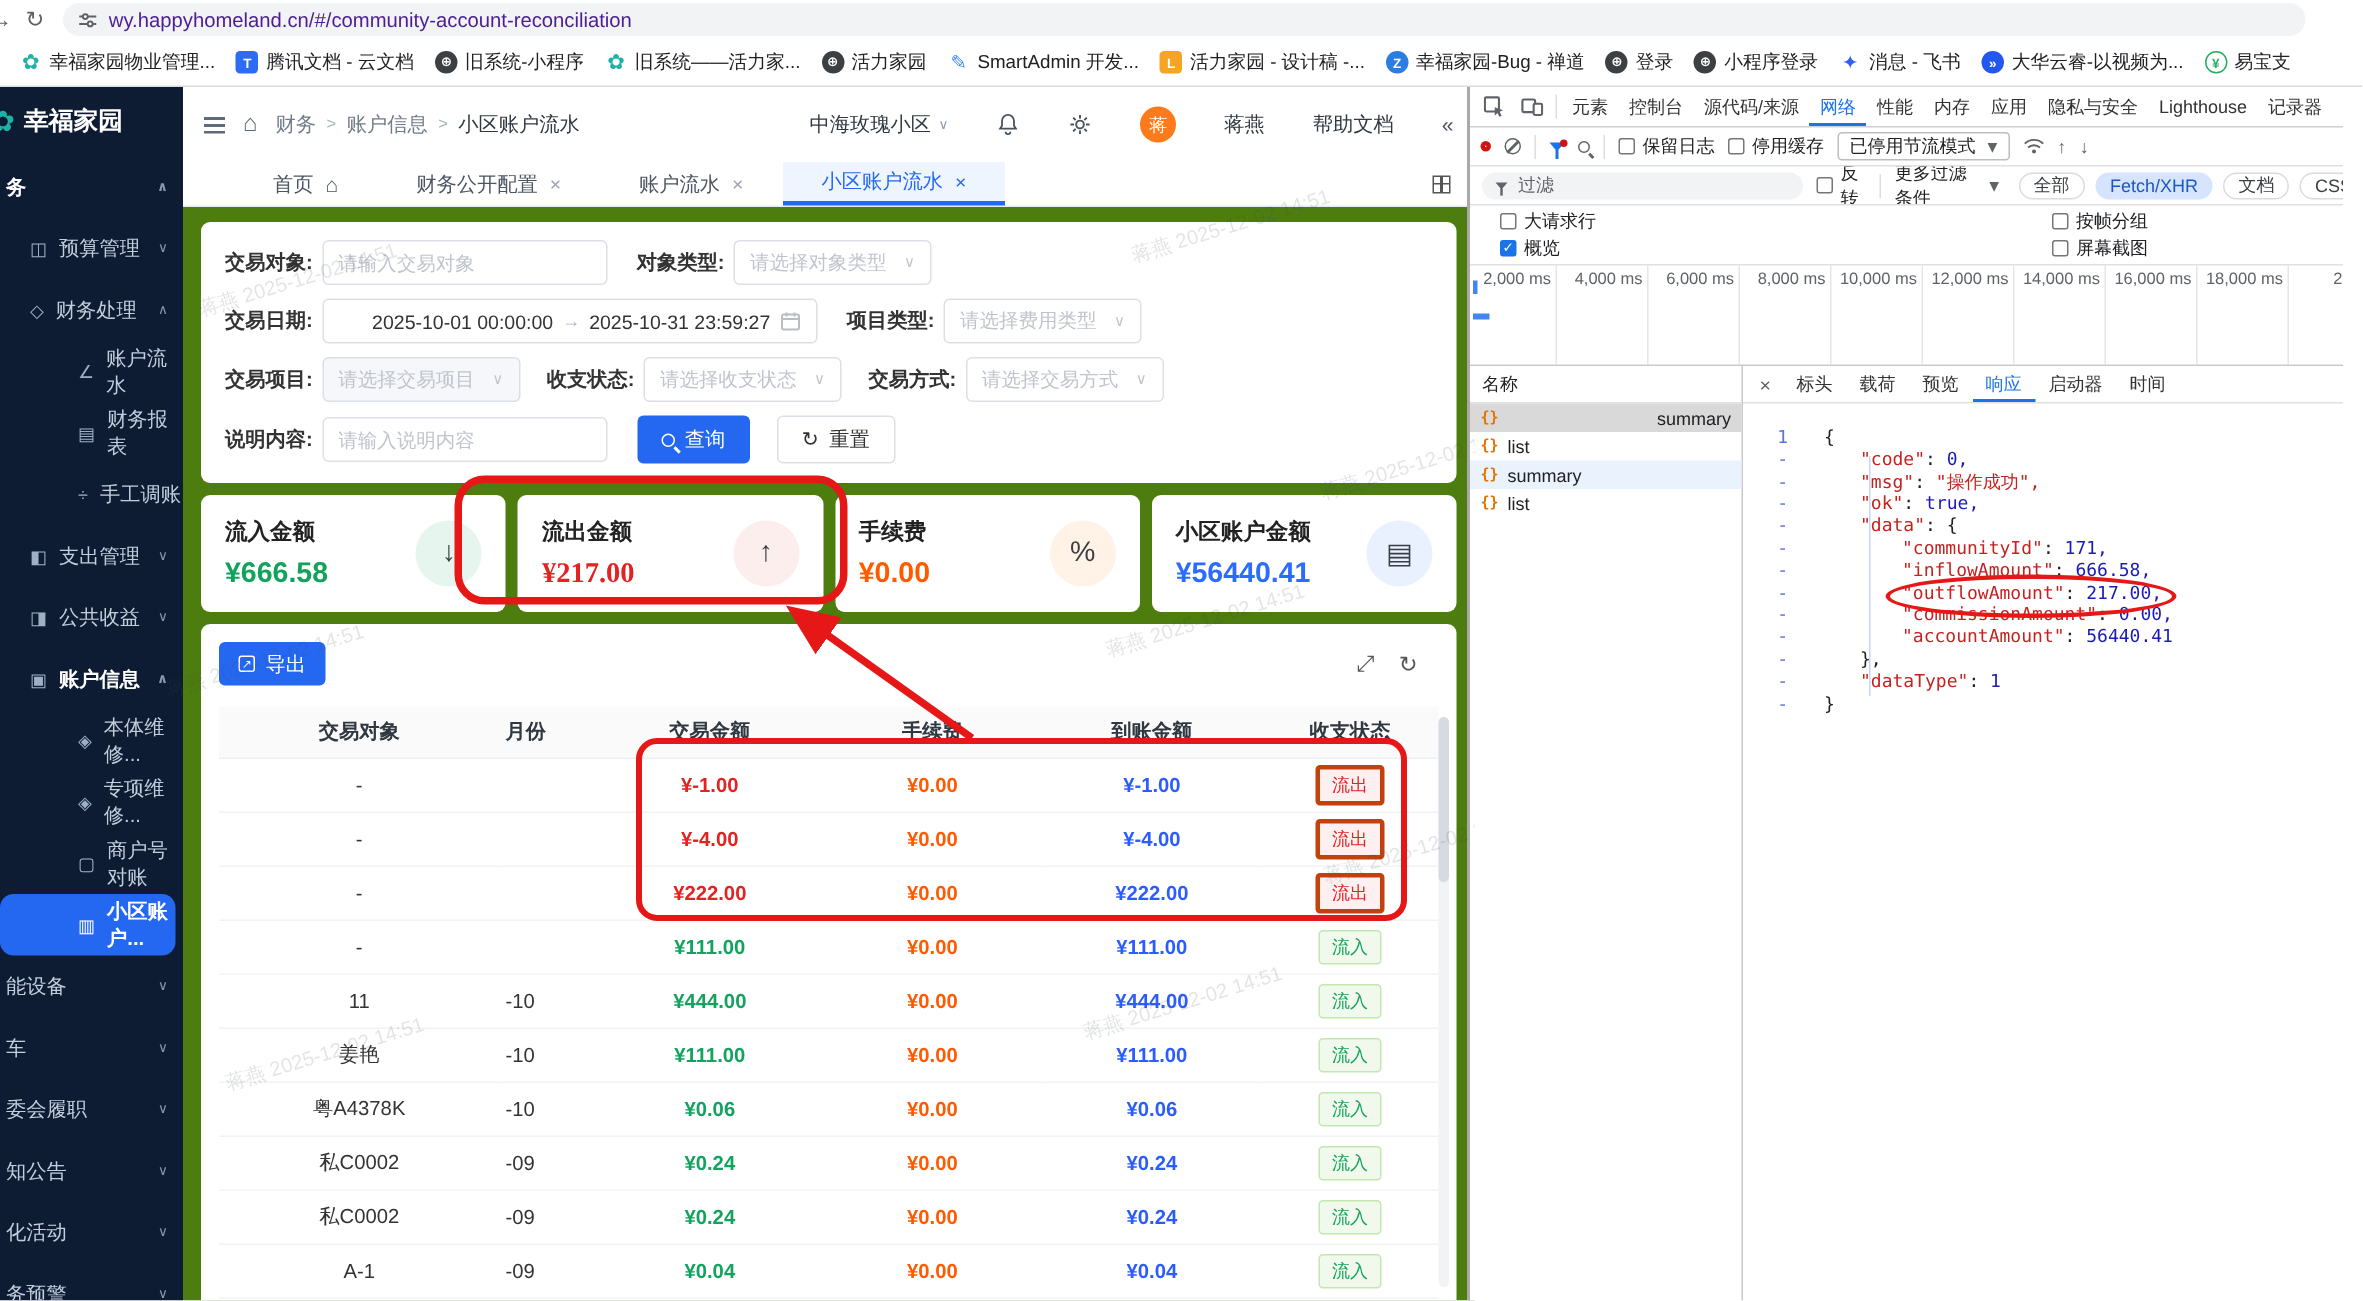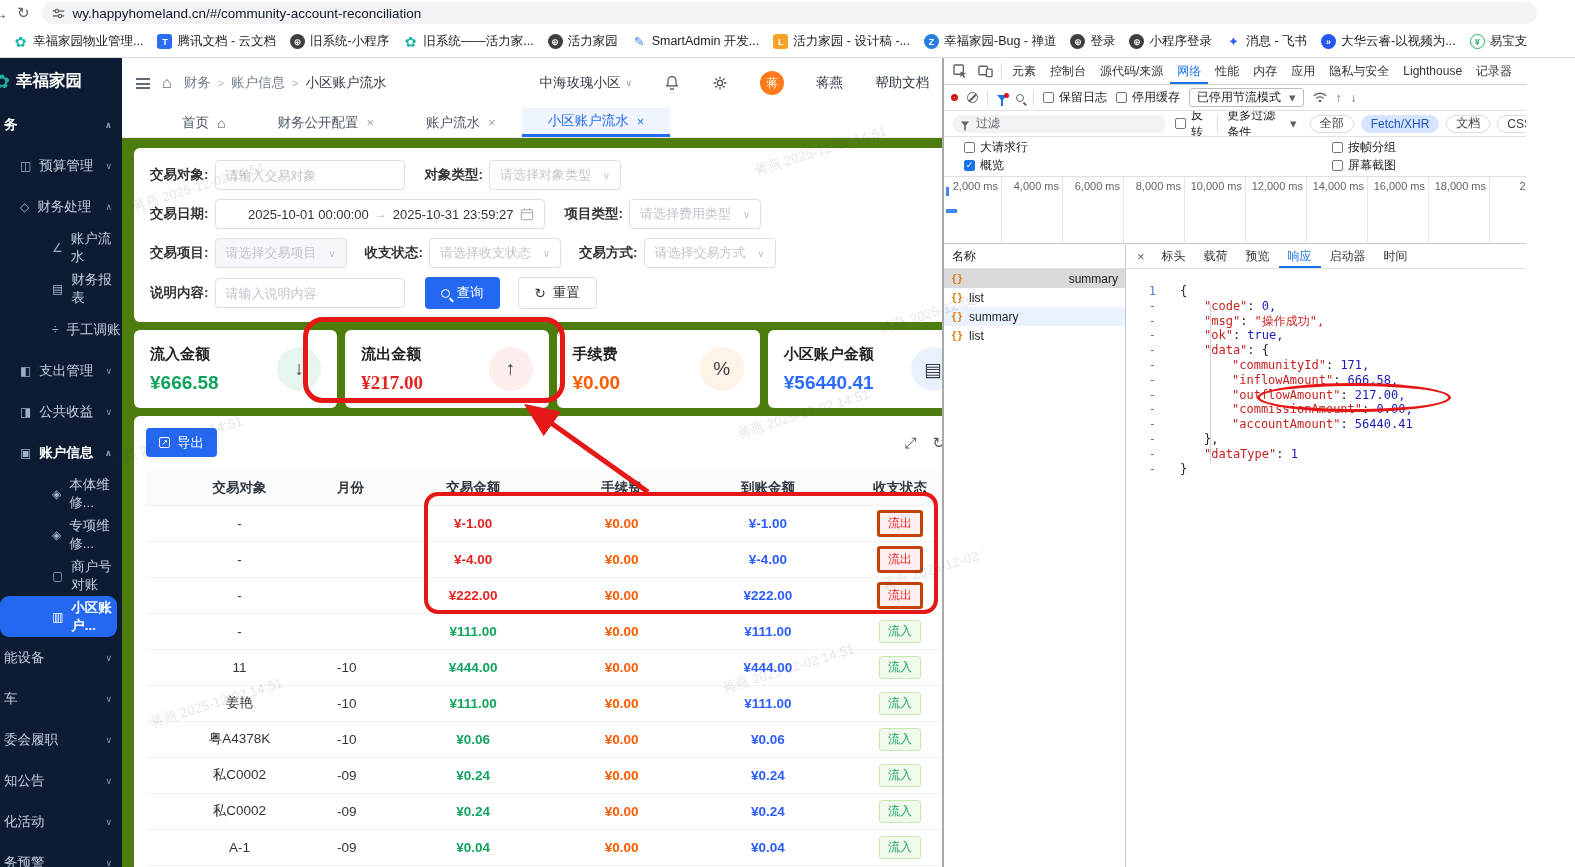--- a/index.html
+++ b/index.html
@@ -3,21 +3,21 @@
 <meta charset="utf-8">
 <style>
 *{box-sizing:border-box;margin:0;padding:0}
 body{width:1575px;height:867px;overflow:hidden;position:relative;background:#fff;
 font-family:"Liberation Sans","DejaVu Sans",sans-serif;color:#333}
 
 .browser-top{position:absolute;left:0;top:0;width:1575px;height:26px;background:#fff;display:flex;align-items:center}
 .nav-ico{color:#5f6368;font-size:15px;margin-left:9px}
 .cut-arrow{margin-left:-7px}
 .addr-pill{margin-left:12px;height:22px;flex:1;max-width:1495px;background:#f1f3f4;border-radius:11px;display:flex;align-items:center;padding:0 10px;gap:8px}
-.addr-url{font-size:13.5px;color:#0f172a}
+.addr-url{font-size:13.5px;color:#4c1d95}
 .bookmarks{position:absolute;left:0;top:26px;width:1575px;height:32px;background:#fff;border-bottom:1px solid #dadce0;display:flex;align-items:center;padding:0 6px;overflow:hidden;white-space:nowrap}
 .bm{display:flex;align-items:center;gap:5px;padding:3px 7px;border-radius:6px;flex:none}
 .bm-l{font-size:12.5px;color:#202124}
 .fav{width:15px;height:15px;border-radius:3px;font-size:9px;display:flex;align-items:center;justify-content:center;flex:none;font-weight:bold}
 .flower-teal{color:#1fb3a7;font-size:14px}
 .doc-blue{background:#2a6df4;color:#fff}
 .globe-dark{background:#3c4043;color:#fff;border-radius:50%}
 .pen-blue{color:#4285f4;font-size:13px}
 .square-orange{background:#f7a325;color:#fff}
 .circle-blue{background:#2a7de1;color:#fff;border-radius:50%}
@@ -102,21 +102,21 @@
 .recv{color:#2b5cff;font-weight:600}
 .badge{display:inline-block;padding:2px 8px;border-radius:3px;font-size:12px}
 .b-out{color:#e32222;background:#fef0f0;border:3px solid #c2410c}
 .b-in{color:#12a35f;background:#f0f9eb;border:1px solid #c2e7b0}
 .tbl-scroll{position:absolute;right:5px;top:62px;width:7px;height:380px;background:#f2f3f5;border-radius:4px}
 .tbl-thumb{width:7px;height:110px;background:#d6dbe3;border-radius:4px}
 
 .wm-layer{position:absolute;left:0;top:58px;width:983px;height:809px;pointer-events:none;overflow:hidden;z-index:5}
 .wm{position:absolute;color:rgba(70,75,85,0.15);font-size:13.5px;transform:rotate(-17deg);white-space:nowrap}
 
-.devtools{position:absolute;left:942px;top:58px;width:584px;height:809px;background:#fff;border-left:2px solid #a9a9a9;font-size:12px;color:#333}
+.devtools{position:absolute;left:978px;top:58px;width:584px;height:809px;background:#fff;border-left:2px solid #a9a9a9;font-size:12px;color:#333}
 .dt-tabbar{height:27px;display:flex;align-items:center;border-bottom:1px solid #d0d0d0;padding-left:4px;overflow:hidden}
 .dt-ticon{padding:0 5px;display:flex;align-items:center}
 .dt-tsep{width:1px;height:16px;background:#ddd;margin:0 3px}
 .dt-tab{padding:0 7px;height:100%;display:flex;align-items:center;color:#333;flex:none}
 .dt-tab.active{color:#1a73e8;box-shadow:inset 0 -2px 0 #1a73e8}
 .dt-netbar{height:26px;border-bottom:1px solid #e0e0e0;display:flex;align-items:center;padding:0 7px;gap:9px;overflow:hidden}
 .i-rec{width:7px;height:7px;border:3px solid #d01414;border-radius:50%;flex:none}
 .i-block{width:11px;height:11px;border:1.5px solid #5f6368;border-radius:50%;position:relative;flex:none}
 .i-block::after{content:"";position:absolute;left:-1px;top:4px;width:11px;height:1.5px;background:#5f6368;transform:rotate(-45deg)}
 .vsep{width:1px;height:16px;background:#ddd;flex:none}

